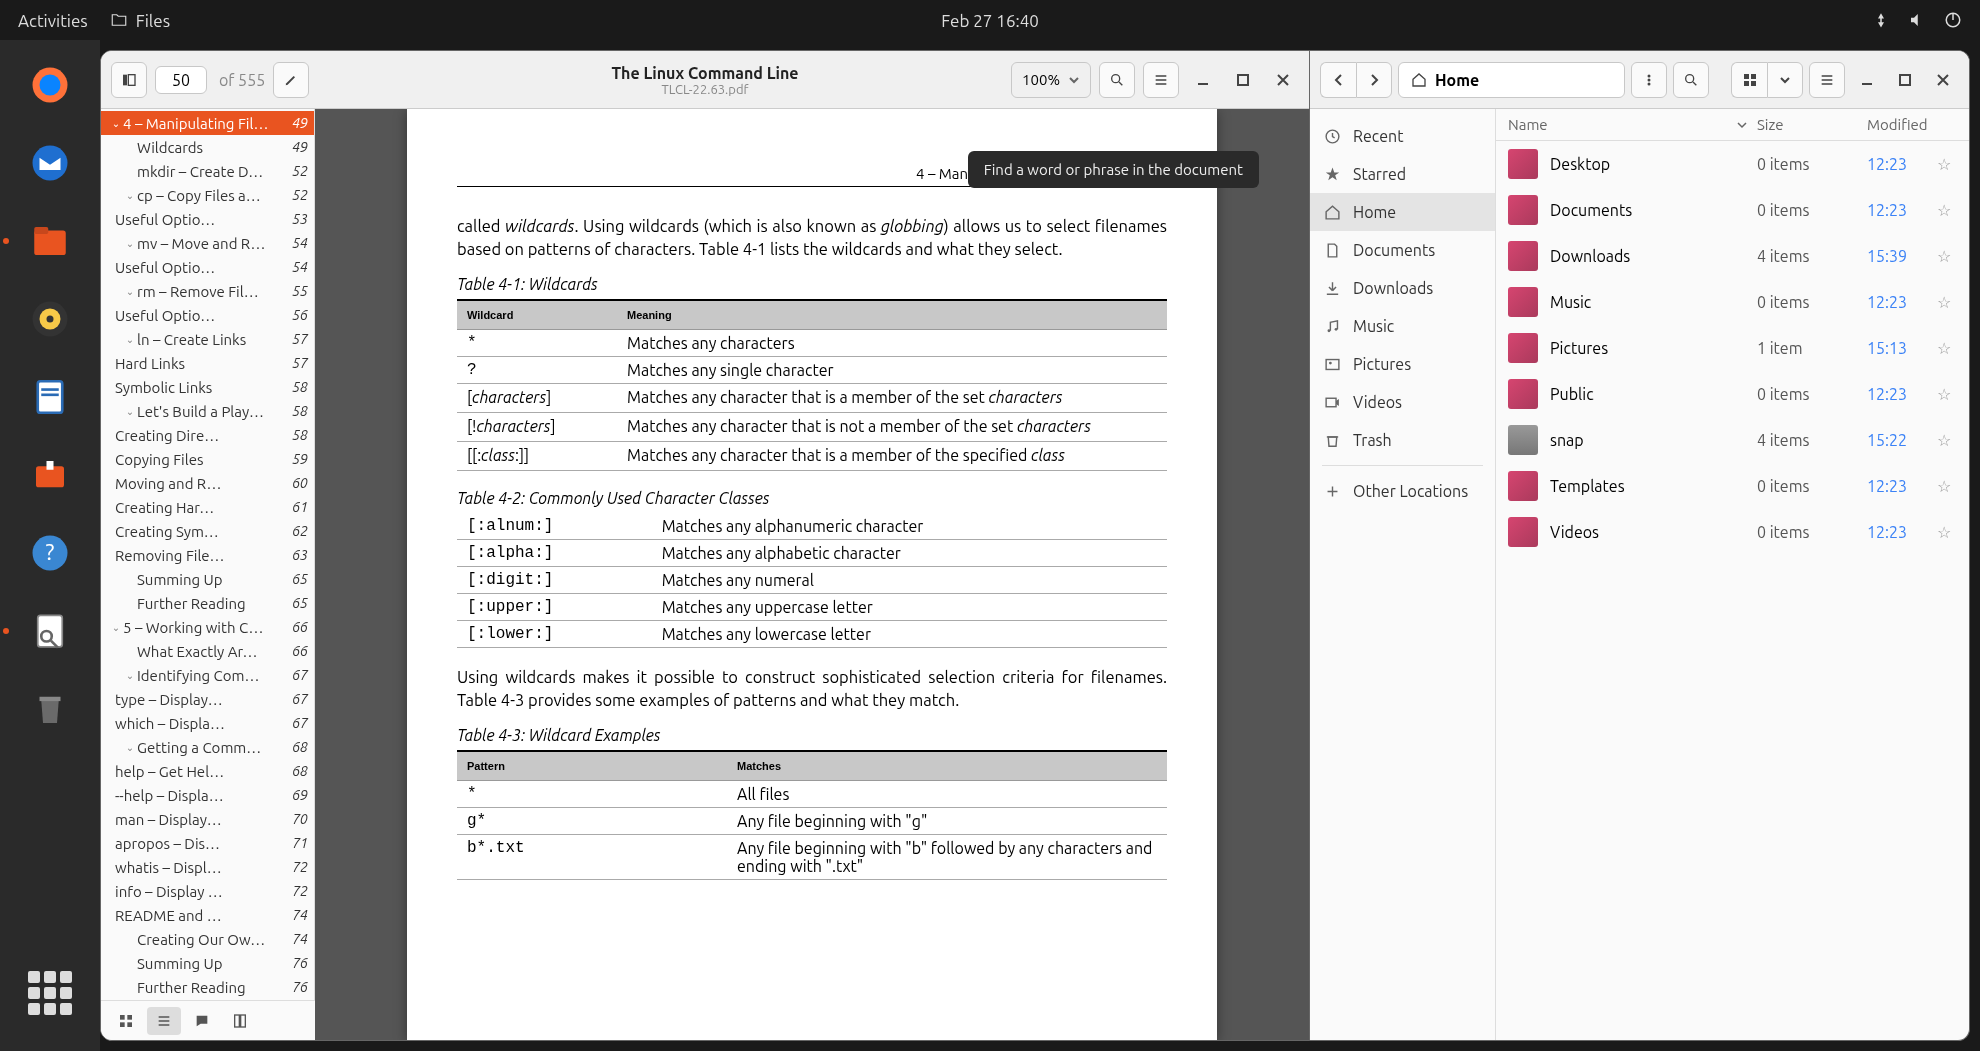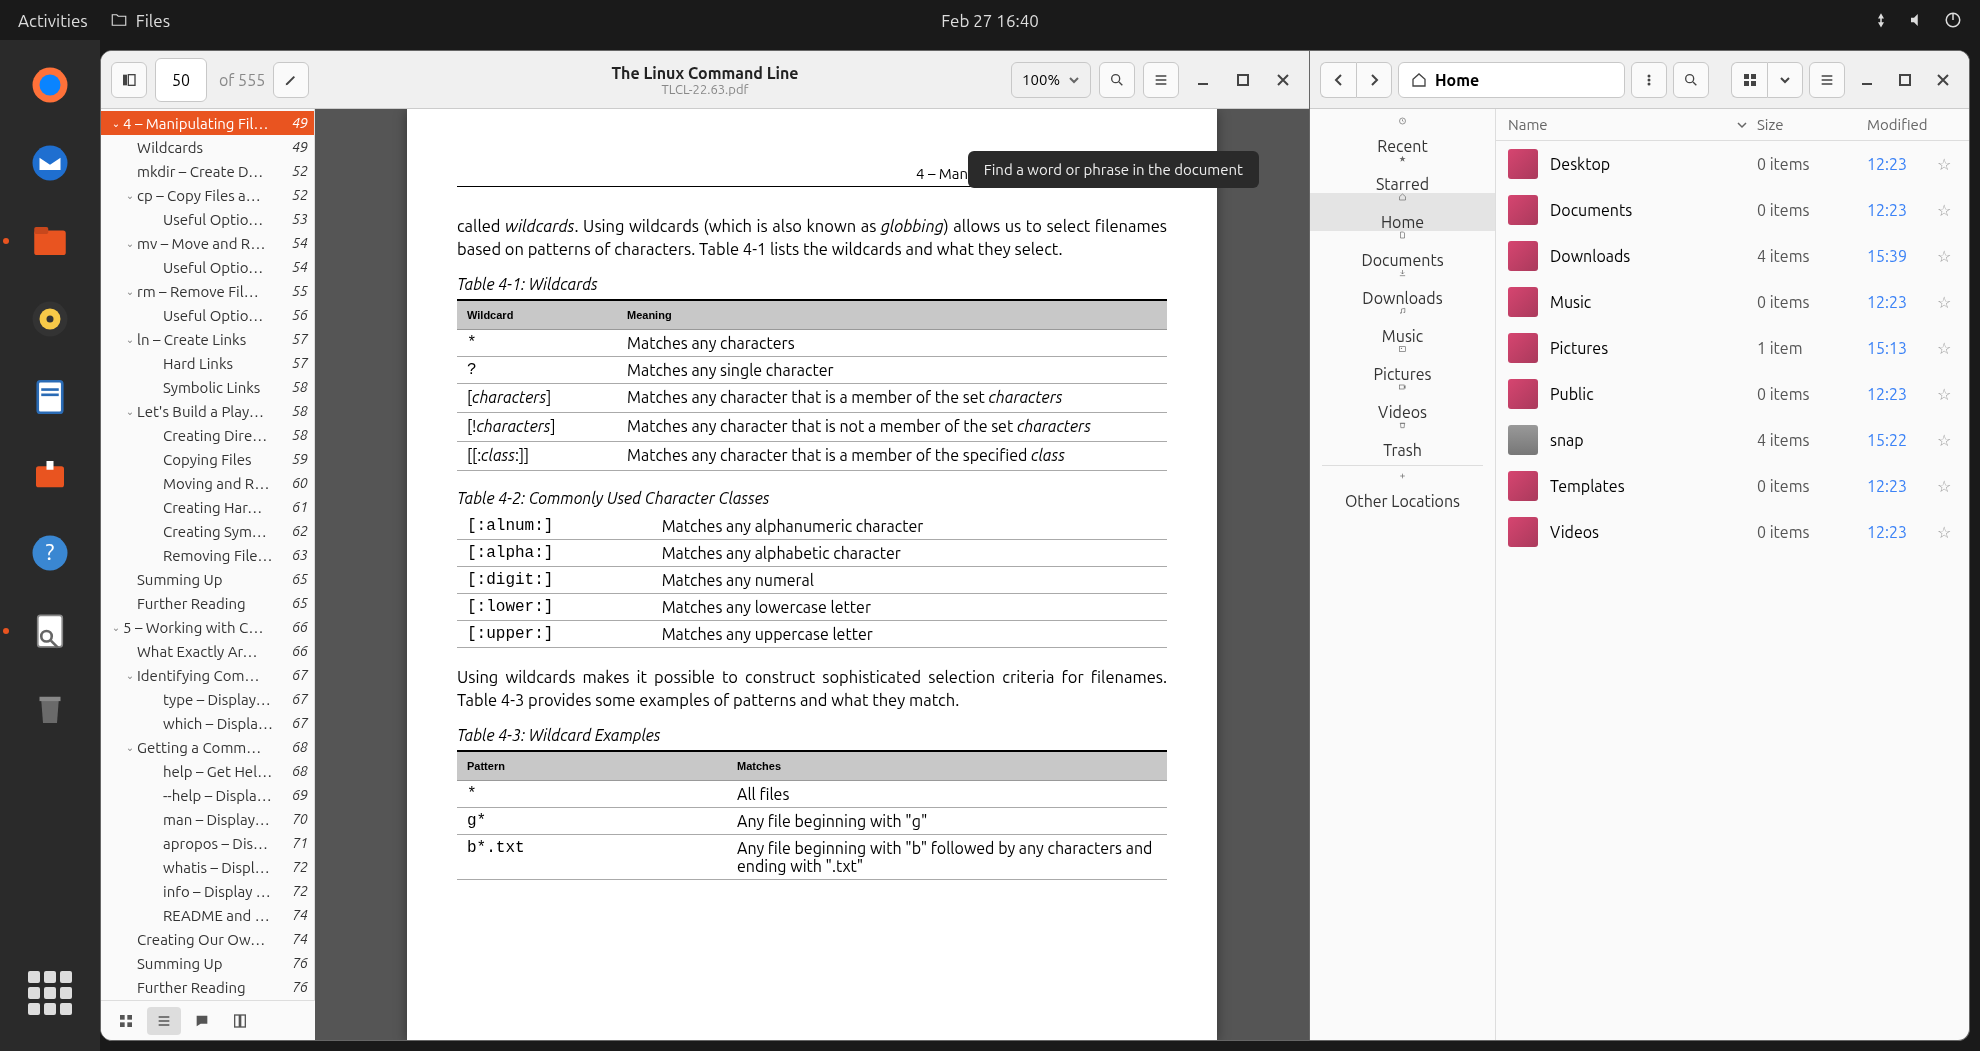--- a/index.html
+++ b/index.html
@@ -26,40 +26,40 @@
 .dock-apps div { background: #ddd; border-radius: 2px; }
 
 
 .wins { position: absolute; left: 100px; top: 10px; right: 10px; bottom: 10px; display: flex; gap: 0; }
 
 
 .pdfwin { flex: 1; background: #fafafa; border-radius: 12px 0 0 12px; display: flex; flex-direction: column; overflow: hidden; border: 1px solid #666; }
 .pdfwin .header { height: 58px; background: #f0f0f0; border-bottom: 1px solid #ccc; display: flex; align-items: center; padding: 0 10px; gap: 8px; position: relative; }
 .hbtn { width: 36px; height: 36px; border: 1px solid #c8c8c8; border-radius: 6px; background: #fafafa; display: flex; align-items: center; justify-content: center; cursor: pointer; }
 .hbtn svg { width: 16px; height: 16px; fill: #444; }
-.page-input { width: 52px; height: 44px; border: 1px solid #c8c8c8; border-radius: 6px; text-align: center; font-size: 16px; }
+.page-input { width: 52px; height: 28px; border: 1px solid #c8c8c8; border-radius: 6px; text-align: center; font-size: 16px; }
 .page-total { color: #888; font-size: 16px; margin-left: 4px; }
 .title-block { position: absolute; left: 50%; transform: translateX(-50%); text-align: center; }
 .title-block .t1 { font-weight: 600; font-size: 16px; color: #222; }
 .title-block .t2 { font-size: 13px; color: #888; }
 .header-right { margin-left: auto; display: flex; align-items: center; gap: 8px; }
 .zoom-box { height: 36px; border: 1px solid #c8c8c8; border-radius: 6px; padding: 0 10px; display: flex; align-items: center; gap: 8px; font-size: 15px; }
 .winctl { width: 32px; height: 32px; display: flex; align-items: center; justify-content: center; cursor: pointer; }
 
 .pdfbody { flex: 1; display: flex; overflow: hidden; position: relative; }
 .outline { width: 214px; background: #fafafa; border-right: 1px solid #ddd; overflow-y: auto; font-size: 15px; color: #333; padding-top: 2px; }
 .outline-row { display: flex; align-items: center; height: 24px; padding-right: 6px; cursor: pointer; }
 .outline-row.sel { background: #e95420; color: #fff; }
 .outline-row .chev { width: 14px; display: flex; justify-content: center; font-size: 10px; color: #888; }
 .outline-row.sel .chev { color: #fff; }
 .outline-row .lbl { flex: 1; white-space: nowrap; overflow: hidden; text-overflow: ellipsis; }
 .outline-row .pg { font-style: italic; font-size: 14px; }
 .outline-row.d1 { padding-left: 8px; }
 .outline-row.d2 { padding-left: 22px; }
-.outline-row.d3 { padding-left: 48px; }
+.outline-row.d3 { }
 
 .page-area { flex: 1; background: #555; overflow: auto; display: flex; justify-content: center; padding: 0 50px; position: relative; }
 .page { width: 810px; background: #fff; box-shadow: 0 2px 12px rgba(0,0,0,.4); padding: 56px 50px; font-family: Georgia, serif; font-size: 16.5px; color: #000; }
 .page-hdr { border-bottom: 1px solid #000; font-size: 15px; text-align:right; padding-bottom: 4px; margin-bottom: 28px; }
 .page p { text-align: justify; margin-bottom: 14px; line-height: 1.4; }
 .tcap { font-style: italic; margin: 12px 0 6px; font-size: 16px; }
 table.pdftbl { width: 100%; border-collapse: collapse; margin-bottom: 18px; }
 table.pdftbl th { background: #c8c8c8; text-align: left; padding: 8px 10px; border-top: 2px solid #000; border-bottom: 1px solid #999; font-family: Arial,sans-serif; font-weight: bold; font-size: 11px; }
 table.pdftbl td { padding: 4px 10px; border-bottom: 1px solid #aaa; vertical-align: top; font-size: 16px; }
 table.pdftbl td.m { font-family: "Courier New", monospace; font-size: 16px; }
@@ -76,21 +76,21 @@
 .fileswin { width: 660px; background: #fafafa; border-radius: 0 12px 12px 0; display: flex; flex-direction: column; overflow: hidden; border: 1px solid #666; border-left: none; }
 .fileswin .fheader { height: 58px; background: #f0f0f0; border-bottom: 1px solid #ccc; display: flex; align-items: center; padding: 0 10px; gap: 6px; }
 .navbtn { width: 36px; height: 36px; border: 1px solid #c8c8c8; border-radius: 6px; display:flex; align-items:center; justify-content:center; background:#fafafa; cursor:pointer; }
 .navgrp { display:flex; }
 .navgrp .navbtn:first-child{ border-radius:6px 0 0 6px; border-right:none;}
 .navgrp .navbtn:last-child{ border-radius:0 6px 6px 0;}
 .pathbar { flex:1; height:36px; border:1px solid #c8c8c8; border-radius:6px; display:flex; align-items:center; padding:0 12px; gap:8px; font-size:16px; font-weight:600; background:#fff;}
 
 .fbody { flex:1; display:flex; overflow:hidden;}
 .fside { width:186px; border-right:1px solid #ddd; padding:8px 0; font-size:16px; color:#333;}
-.fside-row { height:38px; display:flex; align-items:center; gap:12px; padding:0 14px; cursor:pointer;flex-direction:column;}
+.fside-row { height:38px; display:flex; align-items:center; gap:12px; padding:0 14px; cursor:pointer;}
 .fside-row.sel { background:#e4e4e4;}
 .fside-row svg { width:17px; height:17px; fill:#666;}
 .fside-sep { height:1px; background:#ddd; margin:6px 12px;}
 
 .flist { flex:1; display:flex; flex-direction:column; font-size:16px;}
 .flist-hdr { height:32px; border-bottom:1px solid #ddd; display:flex; align-items:center; padding:0 12px; color:#666; font-size:15px;}
 .flist-hdr .c1{ flex:1; display:flex; align-items:center; gap:6px;}
 .flist-hdr .c2{ width:110px;}
 .flist-hdr .c3{ width:90px;}
 .flist-row { height:46px; display:flex; align-items:center; padding:0 12px; border-bottom:0px solid #eee;}
@@ -522,26 +522,26 @@
                   </tr>
               <tr>
                     <td class="m">[:alpha:]</td>
                     <td>Matches any alphabetic character</td>
                   </tr>
               <tr>
                     <td class="m">[:digit:]</td>
                     <td>Matches any numeral</td>
                   </tr>
               <tr>
+                    <td class="m">[:upper:]</td>
+                    <td>Matches any uppercase letter</td>
+                  </tr>
+              <tr>
                     <td class="m">[:lower:]</td>
                     <td>Matches any lowercase letter</td>
-                  </tr>
-              <tr>
-                    <td class="m">[:upper:]</td>
-                    <td>Matches any uppercase letter</td>
                   </tr>
             </tbody>
               </table>
             <p>Using wildcards makes it possible to construct sophisticated selection criteria for filenames. Table 4-3 provides some examples of patterns and what they match.</p>
             <div class="tcap">Table 4-3: Wildcard Examples</div>
             <table class="pdftbl">
               <tbody>
                   <tr>
                     <th style="width:270px">Pattern</th>
                     <th>Matches</th>

